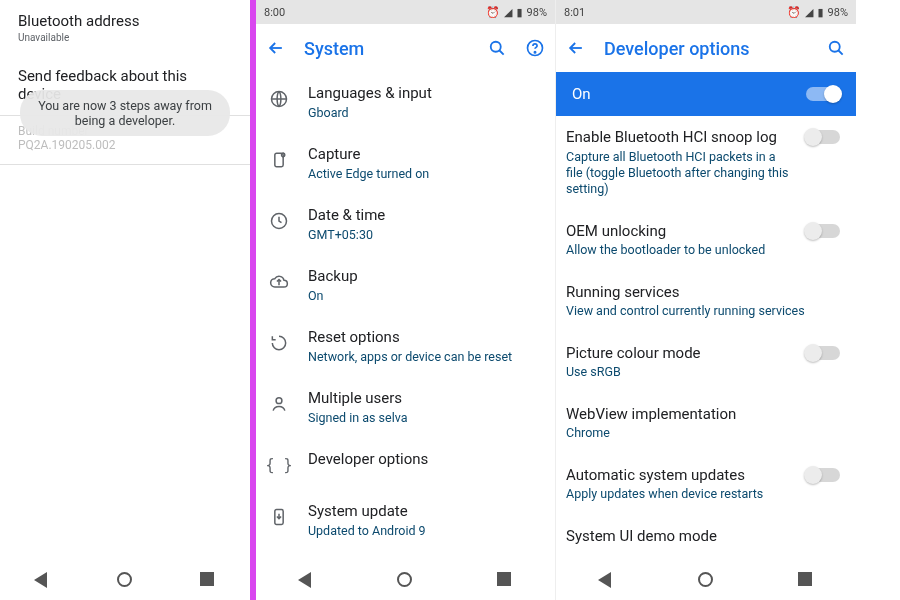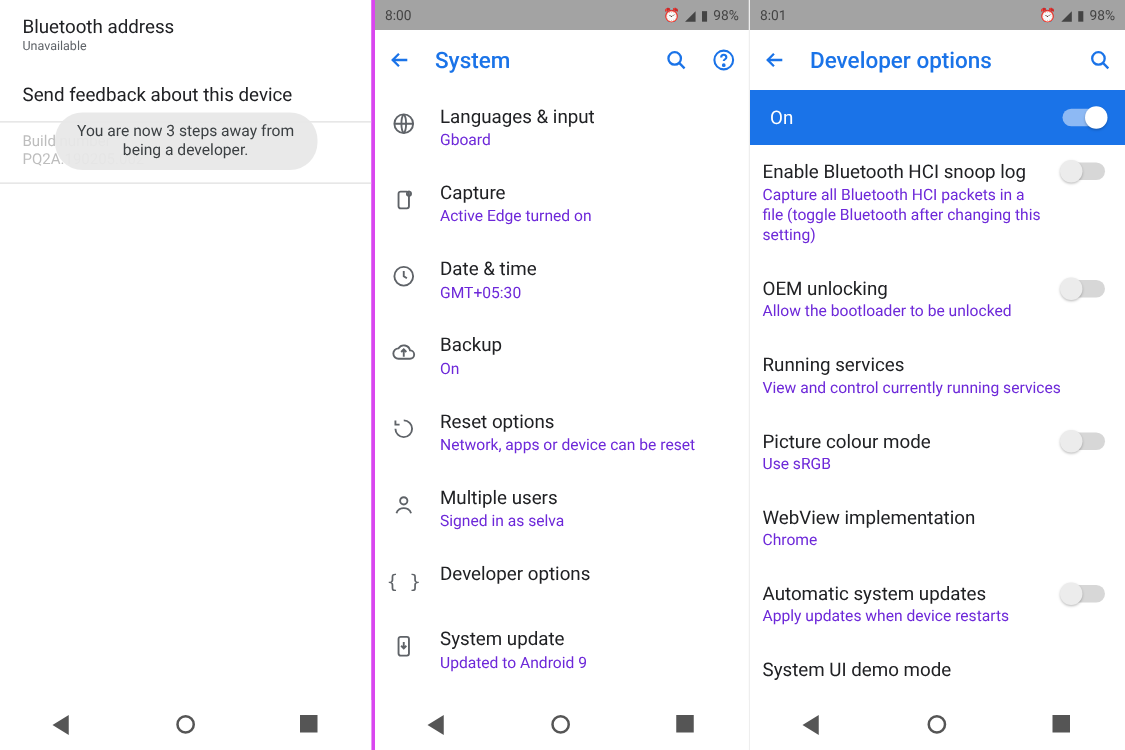--- a/index.html
+++ b/index.html
@@ -7,28 +7,28 @@
     font-family: Roboto, -apple-system, "Segoe UI", sans-serif;
     background: #fff;
     display: flex;
     width: 900px;
     height: 600px;
     overflow: hidden;
     font-size: 14px;
     color: #202124;
   }
   .panel { position: relative; height: 600px; background:#fff; }
-  .panel1 { width: 300px; border-right: 3px solid #d946ef; }
+  .panel1 { width: 256px; border-right: 6px solid #d946ef; }
   .panel2 { width: 300px; border-right: 1px solid #eee; }
   .panel3 { width: 300px; }
 
   
   .statusbar {
     height: 24px;
-    background: #a3a3a3;
+    background: #e5e5e5;
     display: flex;
     align-items: center;
     padding: 0 8px;
     font-size: 11px;
     color: #444;
   }
   .statusbar .sb-right { margin-left:auto; display:flex; align-items:center; gap:4px; }
   .sb-ico { display:inline-block; }
 
   
@@ -48,21 +48,21 @@
     align-items:flex-start;
     padding: 12px 16px 12px 10px;
     gap: 16px;
   }
   .row .rowicon {
     width:26px; height:26px; display:flex; align-items:center; justify-content:center;
     color:#5f6368; flex:none; margin-top:2px;
   }
   .row .rowtext { flex:1; }
   .row .title { font-size:15px; color:#202124; line-height:1.25; }
-  .row .sub   { font-size:12.5px; color:#6d28d9; margin-top:2px; line-height:1.3; }
+  .row .sub   { font-size:12.5px; color:#0c4a6e; margin-top:2px; line-height:1.3; }
   .row .switch { flex:none; margin-top:2px; }
 
   
   .switch { position:relative; width:34px; height:14px; }
   .switch .track { position:absolute; inset:0; border-radius:8px; background:#bdbdbd; opacity:.6; }
   .switch .thumb { position:absolute; width:18px; height:18px; border-radius:50%; background:#ececec; top:-2px; left:-2px; box-shadow:0 1px 2px rgba(0,0,0,.25); }
   .switch.on .track { background:#a4c7fa; opacity:1; }
   .switch.on .thumb { background:#fff; left:18px; }
 
   

